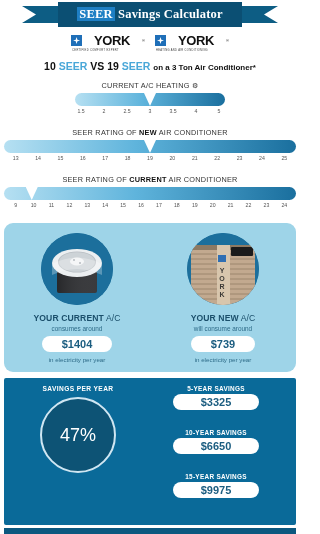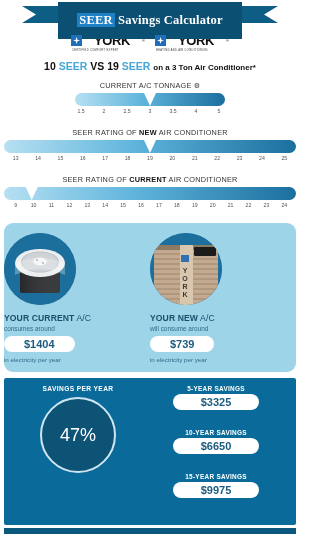--- a/index.html
+++ b/index.html
@@ -13,21 +13,21 @@
 
   
   .ribbon-wrap { position:relative; height:26px; margin-top:2px; }
   .ribbon-tail {
     position:absolute; top:4px; width:52px; height:17px;
     background:#0d5d84;
   }
   .ribbon-tail.left  { left:22px;  clip-path:polygon(0 0,100% 0,100% 100%,0 100%,14px 50%); }
   .ribbon-tail.right { right:22px; clip-path:polygon(0 0,100% 0,calc(100% - 14px) 50%,100% 100%,0 100%); }
   .ribbon-body {
-    position:absolute; left:58px; right:58px; top:0; height:37px;
+    position:absolute; left:58px; right:58px; top:0; height:25px;
     background:#0b4f73;
     display:flex; align-items:center; justify-content:center;
   }
   .ribbon-title {
     font-family:"Liberation Serif", serif;
     font-size:12.5px; font-weight:bold; color:#ffffff;
     letter-spacing:.2px; white-space:nowrap;
   }
   .ribbon-title .hl { background:#1e7fc4; color:#fff; padding:0 2px; }
 
@@ -82,21 +82,21 @@
 
   .s-tonnage { width:150px; margin:0 auto; }
   .s-wide { width:292px; margin:0 auto; }
 
   
   .compare {
     margin:10px 4px 0 4px; background:#9ed4e8;
     border-radius:9px; padding:10px 0 9px 0;
     display:flex;
   }
-  .col { flex:1; display:flex; flex-direction:column; align-items:flex-start; }
+  .col { flex:1; display:flex; flex-direction:column; align-items:center; }
   .photo {
     width:72px; height:72px; border-radius:50%; overflow:hidden;
     background:#1c6f9c; position:relative;
   }
   .photo svg { display:block; }
   .col-title {
     margin-top:8px; font-size:8.6px; font-weight:bold; color:#1b4f6b;
     letter-spacing:.1px; white-space:nowrap;
   }
   .col-title .light { font-weight:normal; }
@@ -192,21 +192,21 @@
     <span>10</span>
     <span class="seer">SEER</span>
     <span>VS</span>
     <span>19</span>
     <span class="seer">SEER</span>
     <span class="tail">on a 3 Ton Air Conditioner*</span>
   </div>
 
   <div class="slider-block">
     <div class="slider-label">
-      <span>CURRENT A/C TONNAGE</span>
+      <span>CURRENT A/C HEATING</span>
       <span class="gear-icon">⚙</span>
     </div>
     <div class="s-tonnage">
       <div class="track-wrap">
         <div class="track"></div>
         <div class="knob" id="knob0" style="left: 50%;"></div>
       </div>
       <div class="ticks" id="ticks0">
           <span class="tick" style="left: 4%;">1.5</span>
           <span class="tick" style="left: 19.3333%;">2</span>

